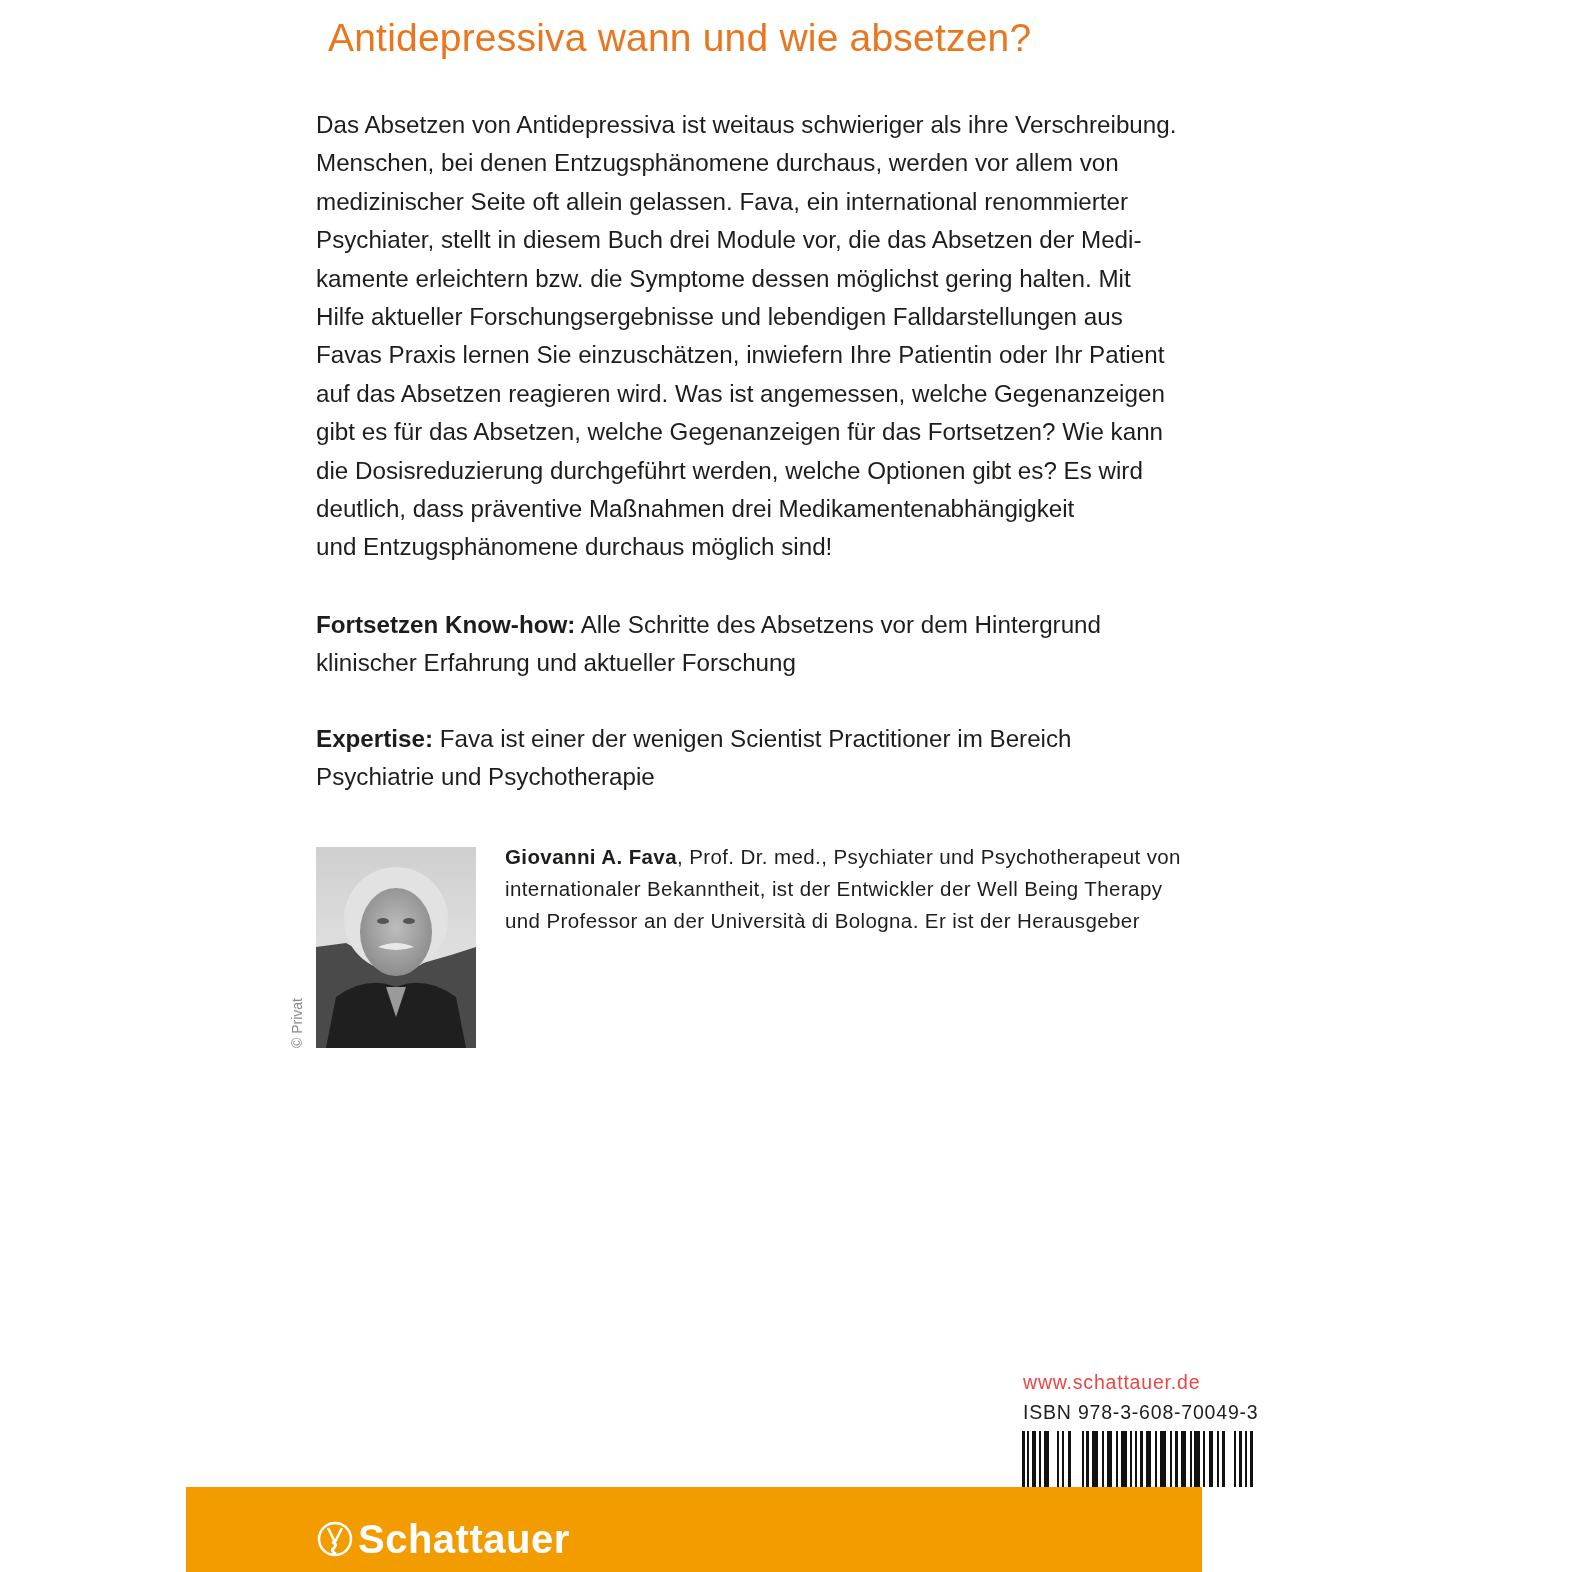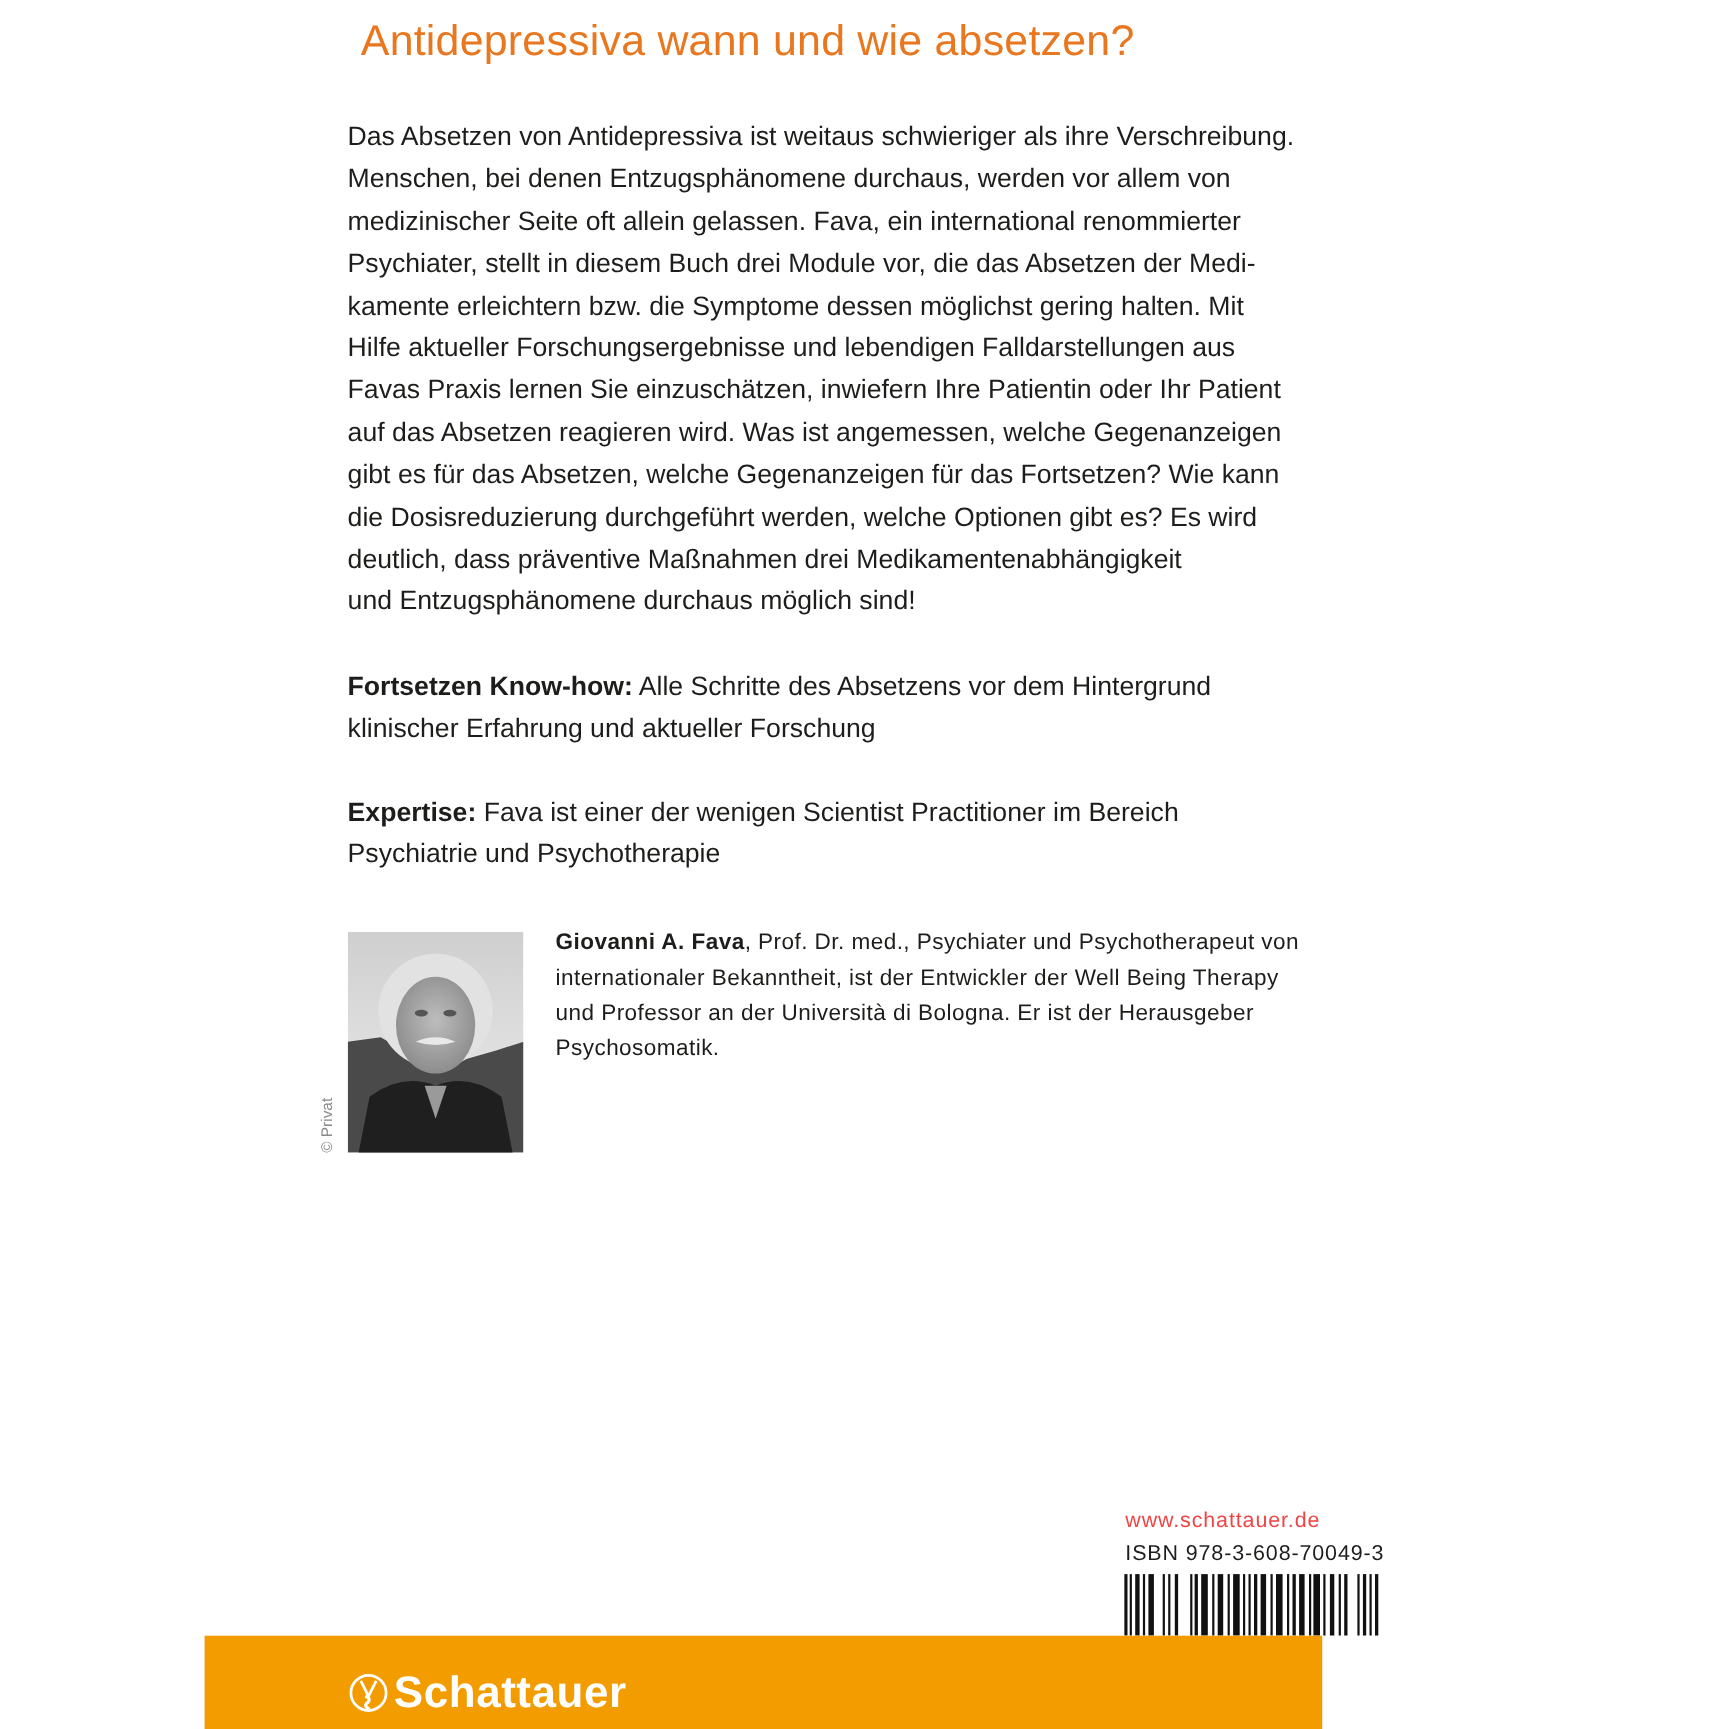--- a/index.html
+++ b/index.html
@@ -79,21 +79,20 @@
     <path d="M10 201 L20 150 Q50 128 80 140 Q110 128 140 150 L150 201 Z" fill="#1f1f1f"></path>
     <path d="M70 140 L80 170 L90 140 Z" fill="#9a9a9a"></path>
   </svg>
 </div>
 <div class="credit">© Privat</div>
 
 <div class="bio">
   <div class="line"><span class="bold">Giovanni A. Fava</span><span>, Prof. Dr. med., Psychiater und Psychotherapeut von</span></div>
   <div class="line">internationaler Bekanntheit, ist der Entwickler der Well Being Therapy</div>
   <div class="line">und Professor an der Università di Bologna. Er ist der Herausgeber</div>
-  <div class="line">Psychosomatik.</div>
 </div>
 
 <div class="url">www.schattauer.de</div>
 <div class="isbn">ISBN 978-3-608-70049-3</div>
 
 <svg class="barcode" viewBox="0 0 232 56" xmlns="http://www.w3.org/2000/svg">
   <g fill="#111">
     <rect x="0" y="0" width="3" height="56"></rect>
       <rect x="5" y="0" width="2" height="56"></rect>
     <rect x="10" y="0" width="4" height="56"></rect>

